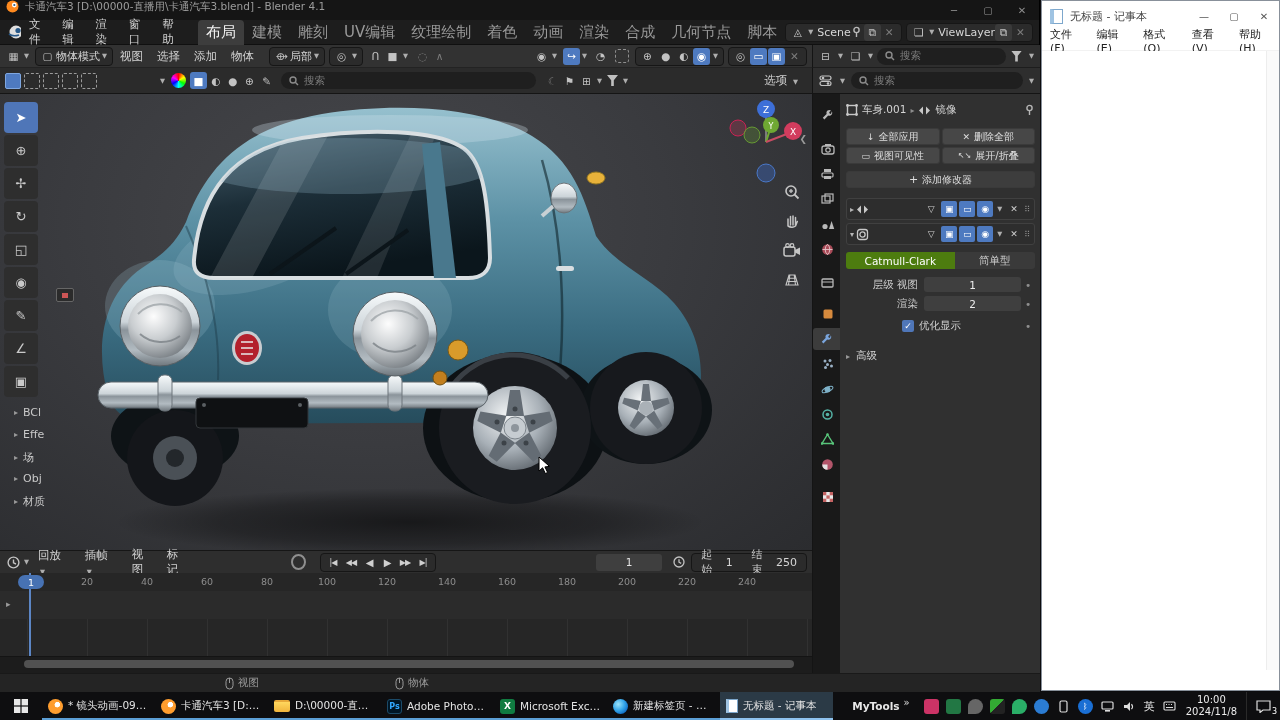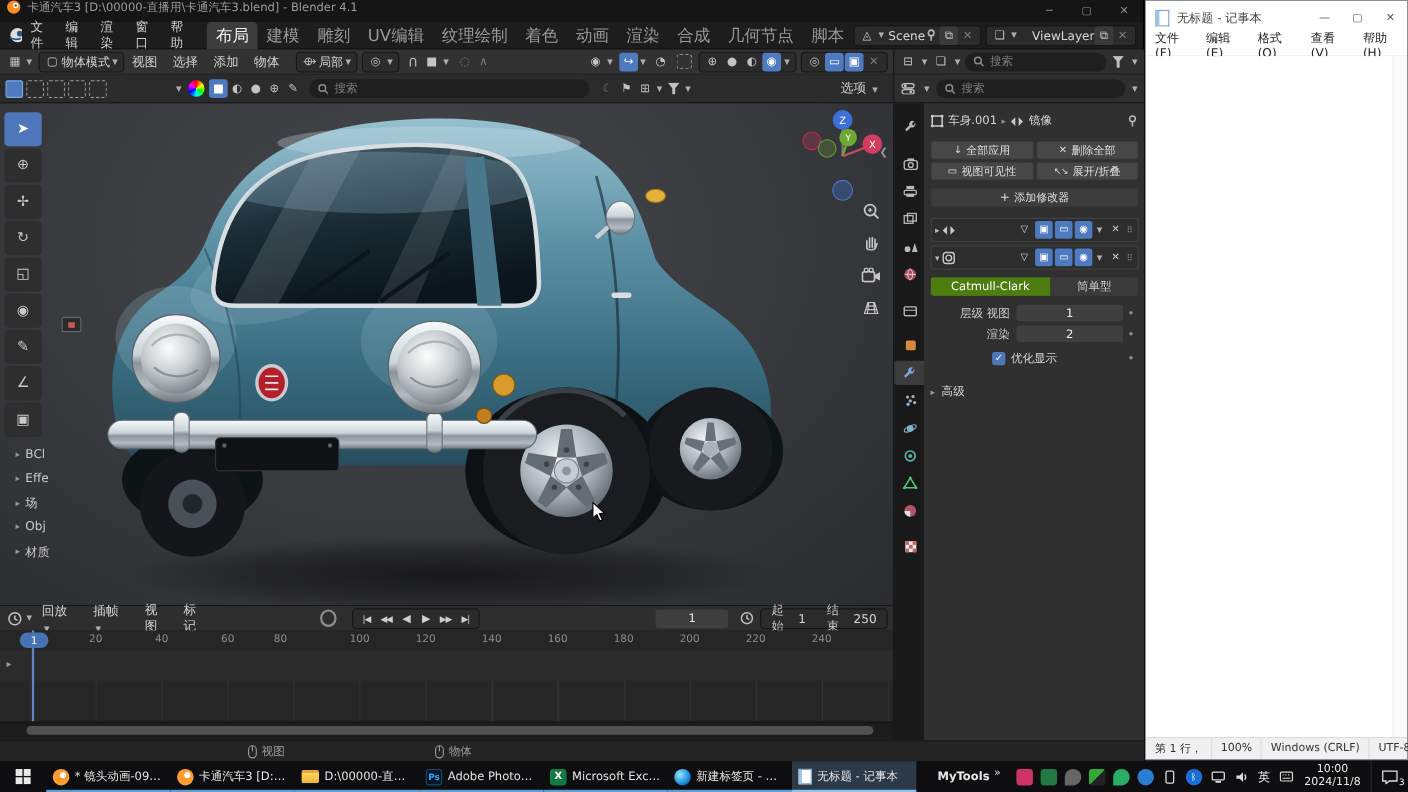--- a/index.html
+++ b/index.html
@@ -140,21 +140,21 @@
             <circle cx="5.5" cy="4" r="2.6" fill="none" stroke="#b9b9b9" stroke-width="1.4"></circle>
             <line x1="5.5" y1="6.5" x2="5.5" y2="11" stroke="#b9b9b9" stroke-width="1.4"></line>
           </svg>
         <span class="ib" style="background:#3a3a3a;margin-left:2px">⧉</span>
         <span class="ib dim">✕</span>
       </div>
       <span style="width:6px"></span>
       <div class="pill" style="width:148px">
         <span class="ib">❏</span>
           <span class="chv">▼</span>
-        <span style="margin-left:12px">ViewLayer</span>
+        <span style="margin-left:2px">ViewLayer</span>
         <span style="margin-left:auto"></span>
         <span class="ib" style="background:#3a3a3a">⧉</span>
         <span class="ib dim">✕</span>
       </div>
     </div>
 
     <div class="vph1">
       <span class="ib">▦</span>
         <span class="chv">▼</span>
       <div class="pill" style="margin-left:4px">
@@ -480,21 +480,21 @@
         <span>1</span>
         <span style="width:8px"></span>
         <span style="color:#c9c9c9">结束</span>
         <span>250</span>
       </div>
     </div>
     <div class="tl-ruler">
       <span class="tick" style="left:87px">20</span>
       <span class="tick" style="left:147px">40</span>
       <span class="tick" style="left:207px">60</span>
-      <span class="tick" style="left:255px">80</span>
+      <span class="tick" style="left:267px">80</span>
       <span class="tick" style="left:327px">100</span>
       <span class="tick" style="left:387px">120</span>
       <span class="tick" style="left:447px">140</span>
       <span class="tick" style="left:507px">160</span>
       <span class="tick" style="left:567px">180</span>
       <span class="tick" style="left:627px">200</span>
       <span class="tick" style="left:687px">220</span>
       <span class="tick" style="left:747px">240</span>
     </div>
     <div class="tl-body">
@@ -786,26 +786,20 @@
     </div>
     <div class="np-menu">
       <span>文件(F)</span>
       <span>编辑(E)</span>
       <span>格式(O)</span>
       <span>查看(V)</span>
       <span>帮助(H)</span>
     </div>
     <div class="np-body">
       <div class="np-sb"></div>
-    </div>
-    <div class="np-status">
-      <span class="seg2" style="border-left:none;flex:1">第 1 行，</span>
-      <span class="seg2">100%</span>
-      <span class="seg2">Windows (CRLF)</span>
-      <span class="seg2">UTF-8</span>
     </div>
   </div>
 
   <div class="tb">
     <div style="width:42px;height:100%;display:flex;align-items:center;justify-content:center">
       <svg width="14" height="14">
           <rect x="0" y="0" width="6.4" height="6.4" fill="#e8e8e8"></rect>
           <rect x="7.6" y="0" width="6.4" height="6.4" fill="#e8e8e8"></rect>
           <rect x="0" y="7.6" width="6.4" height="6.4" fill="#e8e8e8"></rect>
           <rect x="7.6" y="7.6" width="6.4" height="6.4" fill="#e8e8e8"></rect>

